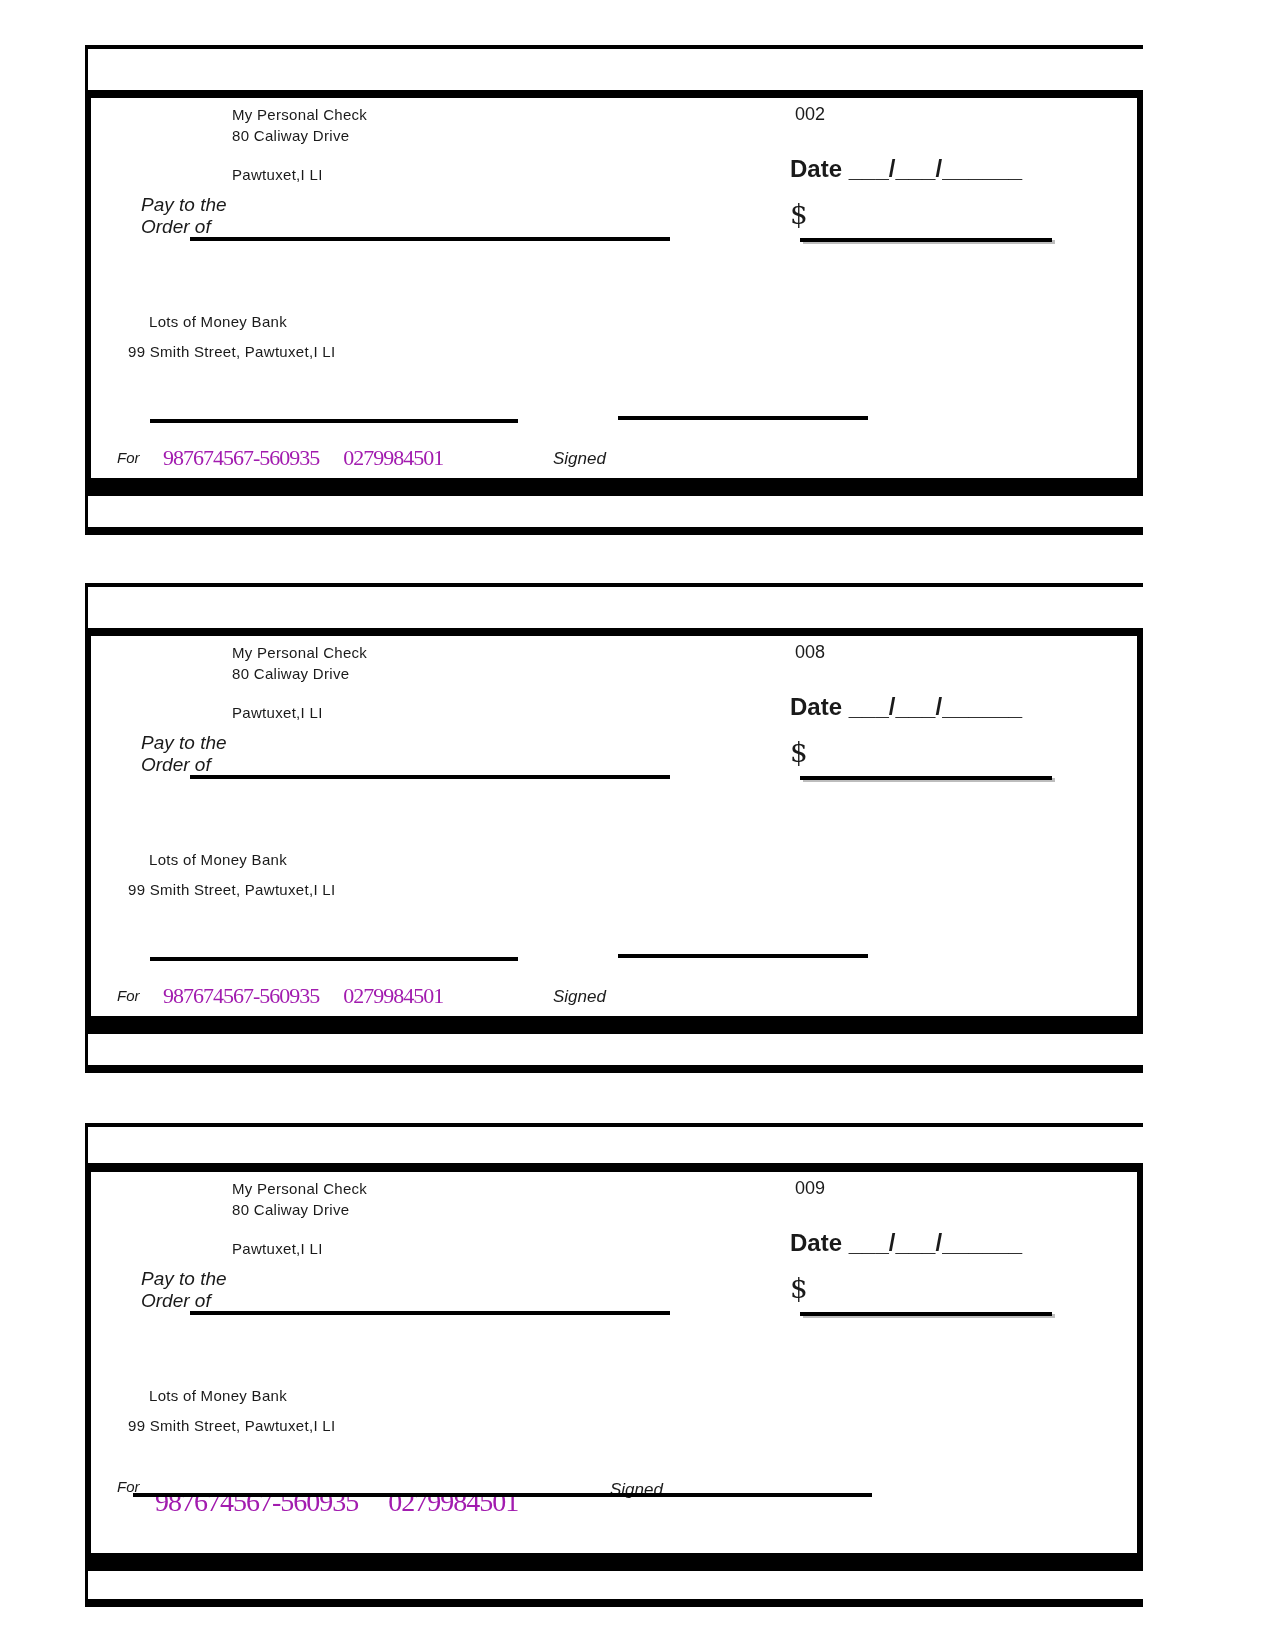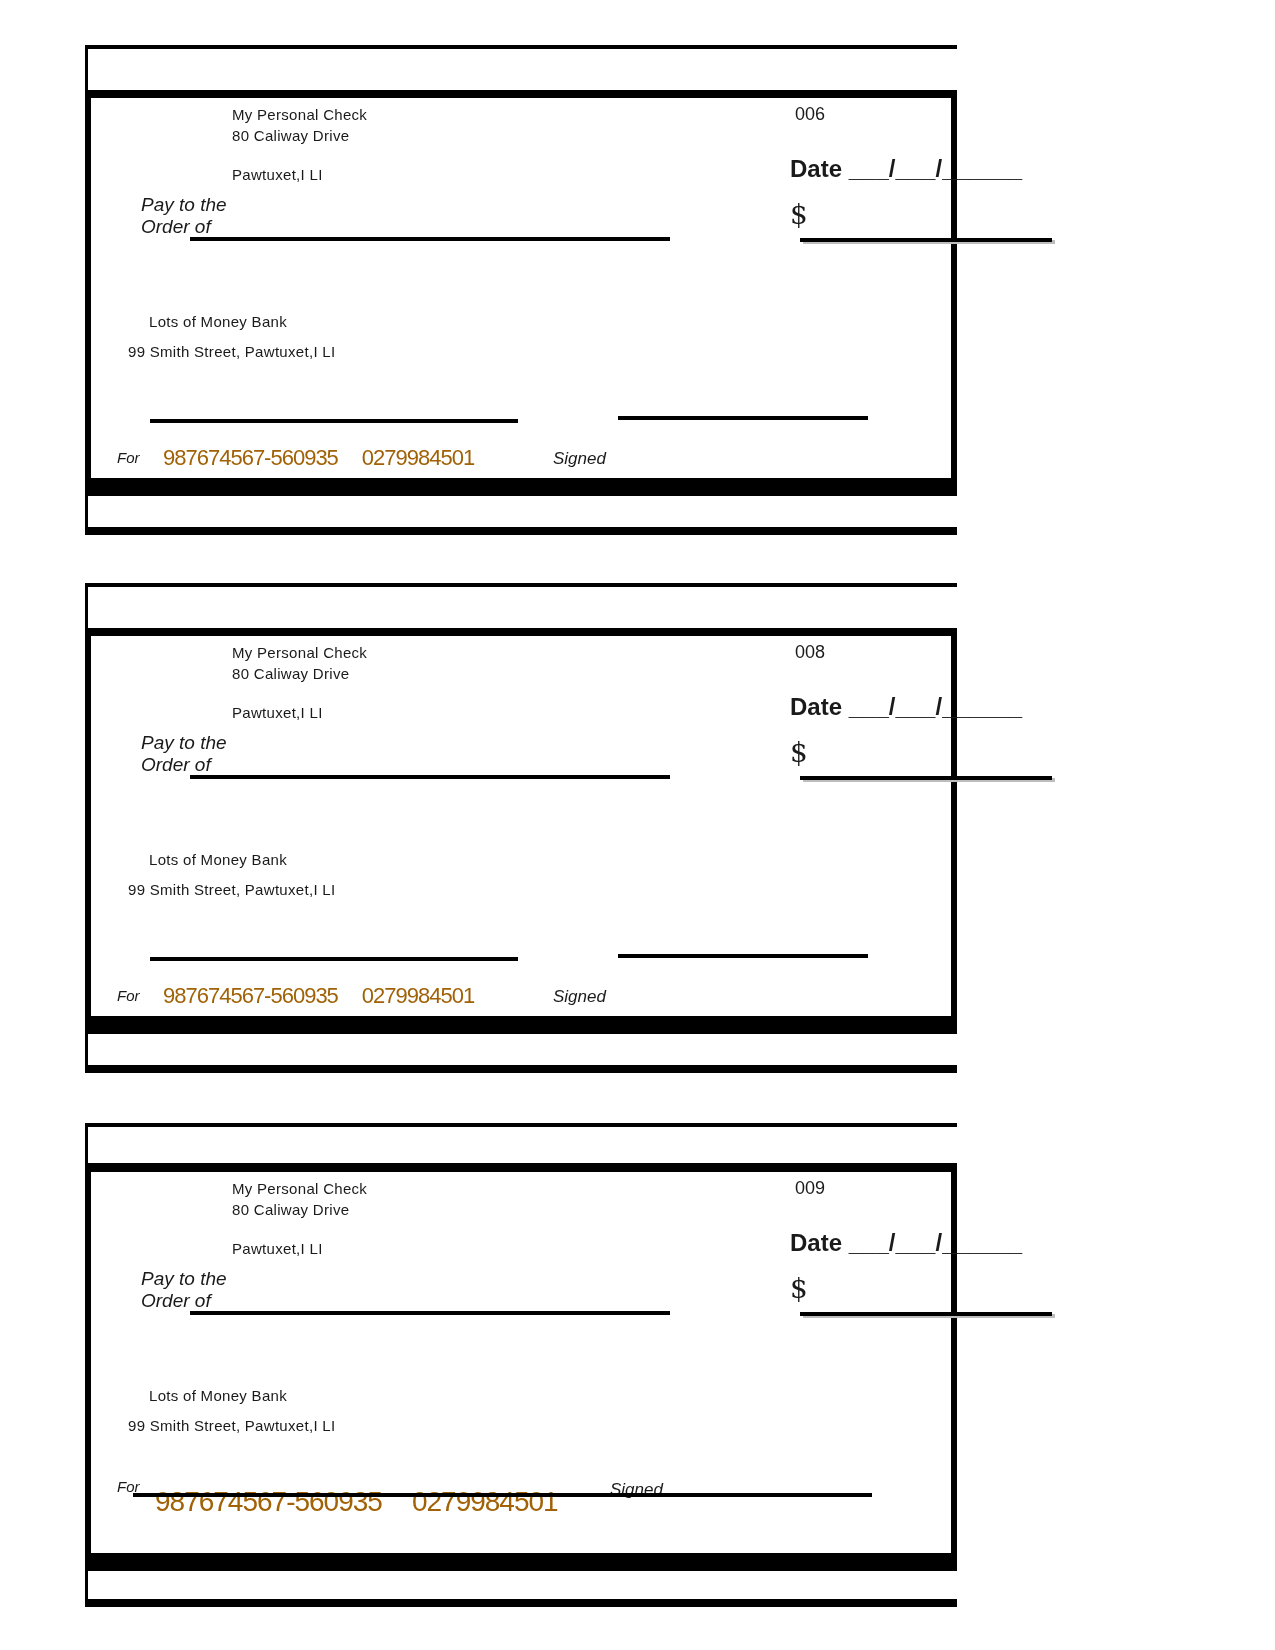--- a/index.html
+++ b/index.html
@@ -1,21 +1,21 @@
 <!DOCTYPE html>
 <html><head>
 <meta charset="utf-8">
 <style>
   * { margin:0; padding:0; box-sizing:border-box; }
   html,body { background:#ffffff; }
   .page {
     position:relative; width:1275px; height:1650px; background:#ffffff;
     font-family:"Liberation Sans", sans-serif; color:#1a1a1a; overflow:hidden;
   }
-  .check { position:absolute; left:85px; width:872px; }
+  .check { position:absolute; left:85px; width:1058px; }
   .check-top { top:45px; }
   .check-mid { top:583px; }
   .check-bot { top:1123px; }
 
   
   .strip-top { height:45px; border-top:4px solid #000; border-left:3px solid #000; background:#fff; }
   .check--alt .strip-top { height:40px; }
   .bar { height:8px; background:#000; }
   .check--alt .bar-a { height:9px; }
   .body {
@@ -39,21 +39,21 @@
   .payee-line     { top:139px; left:99px;  width:480px; height:4px; background:#000; }
   .dollar         { top:100px; left:699px; font-size:28px; font-family:"DejaVu Serif", serif; }
   .amount-line    { top:140px; left:709px; width:252px; height:4px; background:#000;
                     box-shadow:3px 2px 0 #bdbdbd; }
   .bank-name      { top:215px; left:37px;  font-size:15px; letter-spacing:.3px;margin-left:21px; }
   .bank-addr      { top:245px; left:37px;  font-size:15px; letter-spacing:.3px;text-align:center; }
   .memo-line      { top:321px; left:59px;  width:368px; height:4px; background:#000; }
   .sig-line       { top:318px; left:527px; width:250px; height:4px; background:#000; }
   .for-label      { top:351px; left:26px;  font-size:15px; font-style:italic; }
   .micr           { top:347px; left:72px;  font-size:22px; letter-spacing:-1px;
-                    font-family:Liberation Sans, sans-serif; color:#a16207; }
+                    font-family:Liberation Serif, serif; color:#a21caf; }
   .micr-gap       { display:inline-block; width:24px; }
   .signed-label   { top:351px; left:462px; font-size:17px; font-style:italic; }
   .strike-line    { display:none; }
   .check--alt .for-label    { top:306px; }
   .check--alt .micr         { top:314px; left:64px; font-size:28px; letter-spacing:-1px; }
   .check--alt .micr .micr-gap { width:30px; }
   .check--alt .signed-label { top:308px; left:519px; }
   .check--alt .strike-line  { display:block; top:321px; left:42px; width:739px; height:4px;
                               background:#000; z-index:3; }
 </style>
@@ -62,21 +62,21 @@
 
 <div class="page">
 
   <section class="check check-top">
     <div class="strip-top"></div>
     <div class="bar bar-a"></div>
     <div class="body">
       <div class="payer-name">My Personal Check</div>
       <div class="payer-addr1">80 Caliway Drive</div>
       <div class="payer-addr2">Pawtuxet,I LI</div>
-      <div class="check-number">006</div>
+      <div class="check-number">002</div>
       <div class="date-row"><span>Date</span> <span>___/___/______</span></div>
       <div class="payto"><div>Pay to the</div><div>Order of</div></div>
       <div class="payee-line"></div>
       <div class="dollar">$</div>
       <div class="amount-line"></div>
       <div class="bank-name">Lots of Money Bank</div>
       <div class="bank-addr">99 Smith Street, Pawtuxet,I LI</div>
       <div class="memo-line"></div>
       <div class="sig-line"></div>
       <div class="for-label">For</div>

